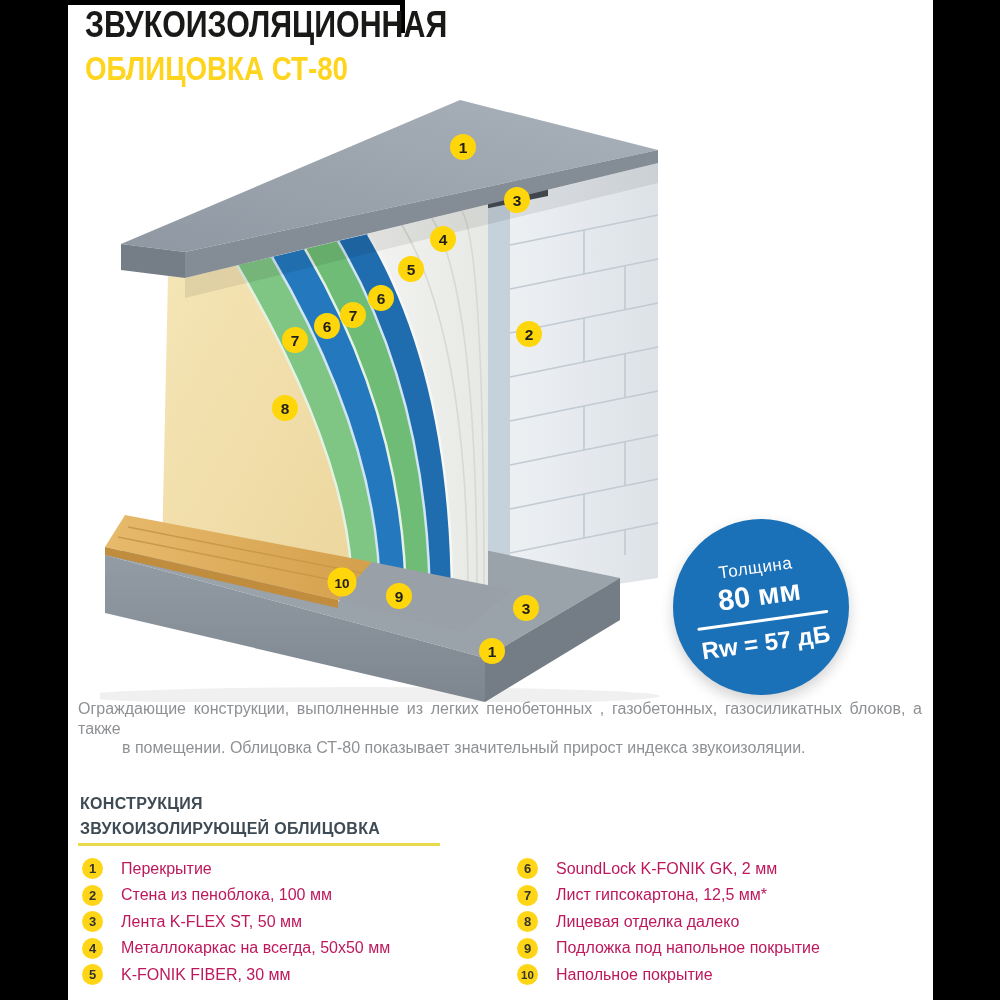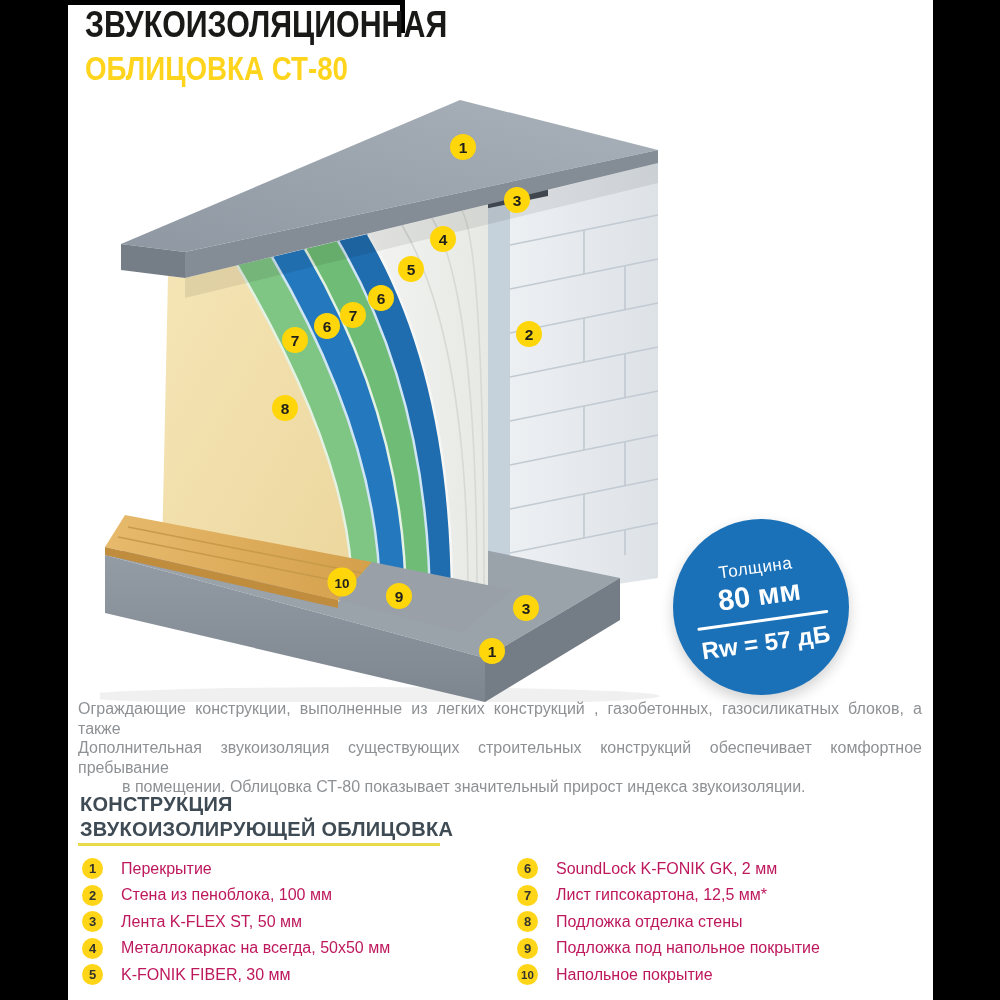--- a/index.html
+++ b/index.html
@@ -30,21 +30,21 @@
   .ib-value{font-size:29px;font-weight:bold;margin-top:1px;}
   .ib-rule{height:3px;background:#fff;width:132px;margin:7px auto 7px auto;border-radius:2px;}
   .ib-metric{font-size:24px;font-weight:bold;}
 
   
   .description{left:78px;top:699px;width:844px;color:#8e9194;font-size:16px;line-height:19.6px;}
   .desc-line{text-align:justify;text-align-last:justify;white-space:normal;}
   .desc-line.last{text-align:right;text-align-last:left;margin-left:44px;}
 
   
-  .heading{left:80px;top:792px;font-size:20px;line-height:24.5px;font-weight:bold;color:#3f4b54;letter-spacing:0.3px;}
+  .heading{left:80px;top:792px;font-size:16px;line-height:24.5px;font-weight:bold;color:#3f4b54;letter-spacing:0.3px;}
   .heading-underline{left:78px;top:843px;width:362px;height:3px;background:#e9d94c;}
 
   
   .legend-col{top:858px;display:flex;flex-direction:column;}
   .legend-col-0{left:82px;width:400px;}
   .legend-col-1{left:517px;width:400px;}
   .legend-row{display:flex;align-items:center;height:21px;margin-bottom:5.5px;}
   .legend-badge{width:21px;height:21px;border-radius:50%;background:#ffd518;color:#33332d;
       font-size:13px;font-weight:bold;display:flex;align-items:center;justify-content:center;flex:0 0 21px;}
   .legend-badge.two{font-size:11.5px;}
@@ -225,22 +225,21 @@
 <div class="abs info-badge">
   <div class="info-badge-inner">
     <div class="ib-label">Толщина</div>
     <div class="ib-value">80 мм</div>
     <div class="ib-rule"></div>
     <div class="ib-metric">Rw = 57 дБ</div>
   </div>
 </div>
 
 <div class="abs description" id="description">
-    <div class="desc-line">Ограждающие конструкции, выполненные из легких конструкций , газобетонных, газосиликатных блоков, а также</div>
-    <div class="desc-line">Дополнительная звукоизоляция существующих строительных конструкций обеспечивает комфортное пребывание</div>
+    <div class="desc-line">Ограждающие конструкции, выполненные из легких пенобетонных , газобетонных, газосиликатных блоков, а также</div>
     <div class="desc-line last">в помещении. Облицовка СТ-80 показывает значительный прирост индекса звукоизоляции.</div>
   </div>
 
 <div class="abs heading">
   <div>КОНСТРУКЦИЯ</div>
   <div>ЗВУКОИЗОЛИРУЮЩЕЙ ОБЛИЦОВКА</div>
 </div>
 <div class="abs heading-underline"></div>
 
 <div class="abs legend-col legend-col-0" id="legend-col-0">
@@ -269,21 +268,21 @@
     <div class="legend-row">
       <div class="legend-badge" style="background: rgb(255, 213, 24);">6</div>
       <div class="legend-label">SoundLock K-FONIK GK, 2 мм</div>
     </div>
     <div class="legend-row">
       <div class="legend-badge" style="background: rgb(255, 213, 24);">7</div>
       <div class="legend-label">Лист гипсокартона, 12,5 мм*</div>
     </div>
     <div class="legend-row">
       <div class="legend-badge" style="background: rgb(255, 213, 24);">8</div>
-      <div class="legend-label">Подложка отделка стены</div>
+      <div class="legend-label">Лицевая отделка далеко</div>
     </div>
     <div class="legend-row">
       <div class="legend-badge" style="background: rgb(255, 213, 24);">9</div>
       <div class="legend-label">Подложка под напольное покрытие</div>
     </div>
     <div class="legend-row">
       <div class="legend-badge two" style="background: rgb(255, 213, 24);">10</div>
       <div class="legend-label">Напольное покрытие</div>
     </div>
   </div>

